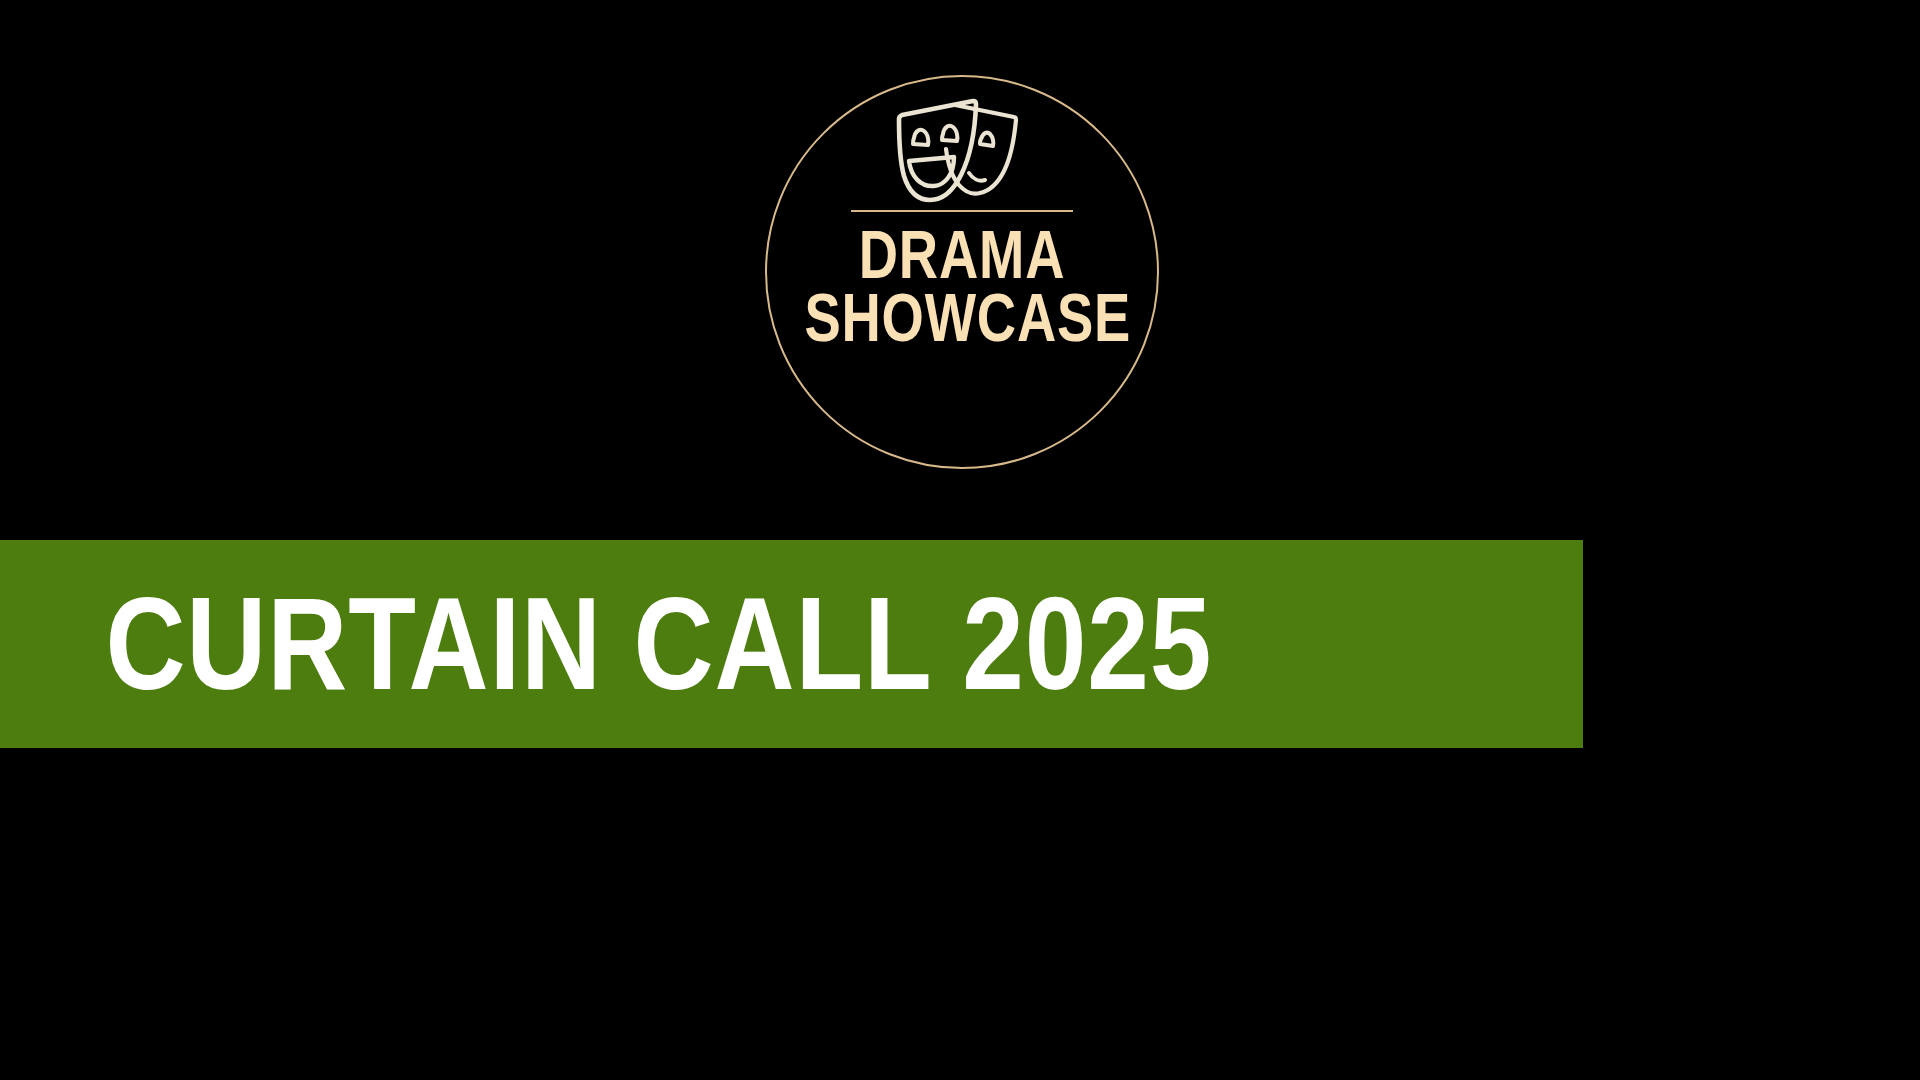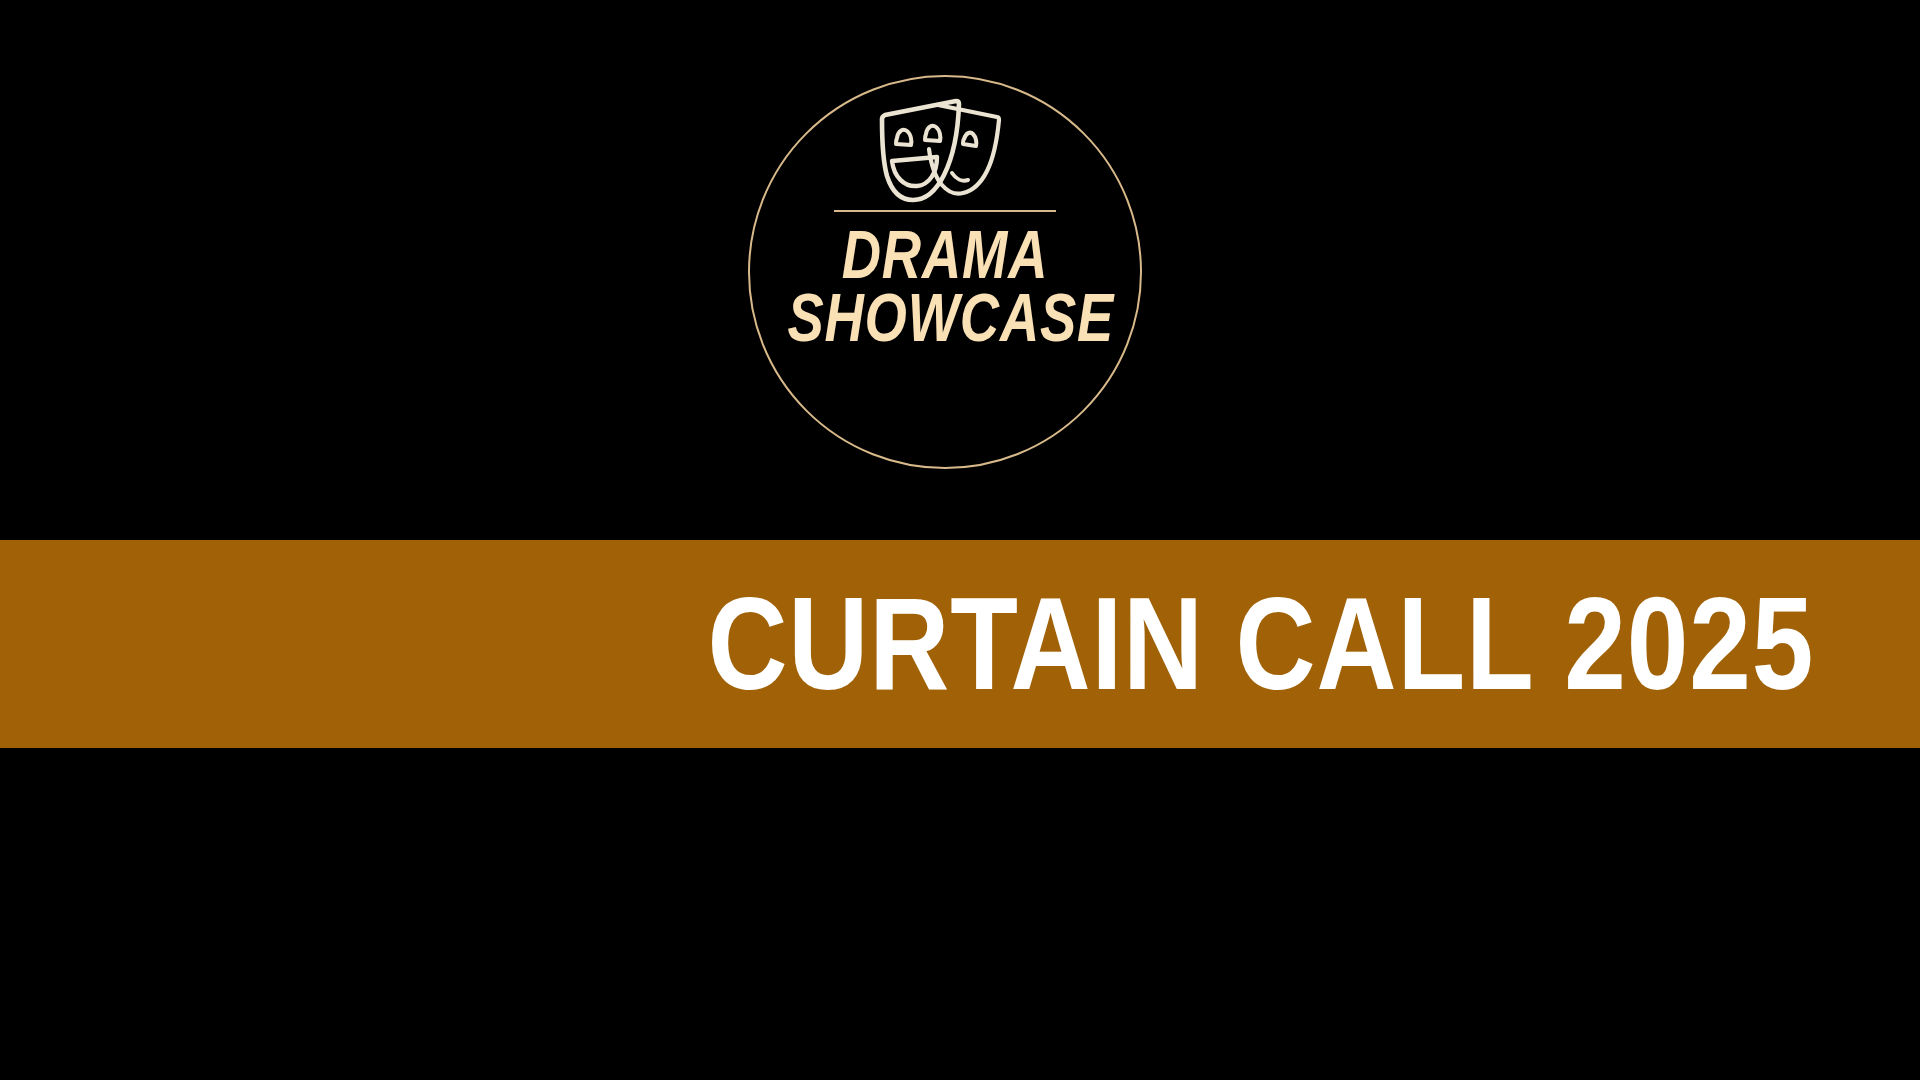--- a/index.html
+++ b/index.html
@@ -19,25 +19,24 @@
     position: relative;
     width: 1920px;
     height: 1080px;
     background: #000000;
     overflow: hidden;
   }
 
   
   .logo-badge {
     position: absolute;
-    left: 748px;
+    left: 765px;
     top: 75px;
     width: 394px;
     height: 394px;
-    font-style: italic;
   }
   .logo-ring {
     position: absolute;
     inset: 0;
     border-radius: 50%;
     border: 2px solid #d8b98a;
     box-sizing: border-box;
   }
   .masks-icon {
     position: absolute;
@@ -74,26 +73,26 @@
   .logo-wordmark .wm-line {
     display: block;
     white-space: nowrap;
   }
 
   
   .banner {
     position: absolute;
     left: 0;
     top: 540px;
-    width: 1920px;
+    width: 1583px;
     height: 208px;
-    background: #a16207;
+    background: #4d7c0f;
     display: flex;
     align-items: center;
-    justify-content: flex-end;
+    justify-content: flex-start;
   }
   .banner-title {
     color: #ffffff;
     font-family: "Liberation Sans Narrow", "Liberation Sans", sans-serif;
     font-weight: bold;
     font-size: 132px;
     line-height: 1;
     letter-spacing: 1px;
     white-space: nowrap;
     transform: scaleX(0.84);

